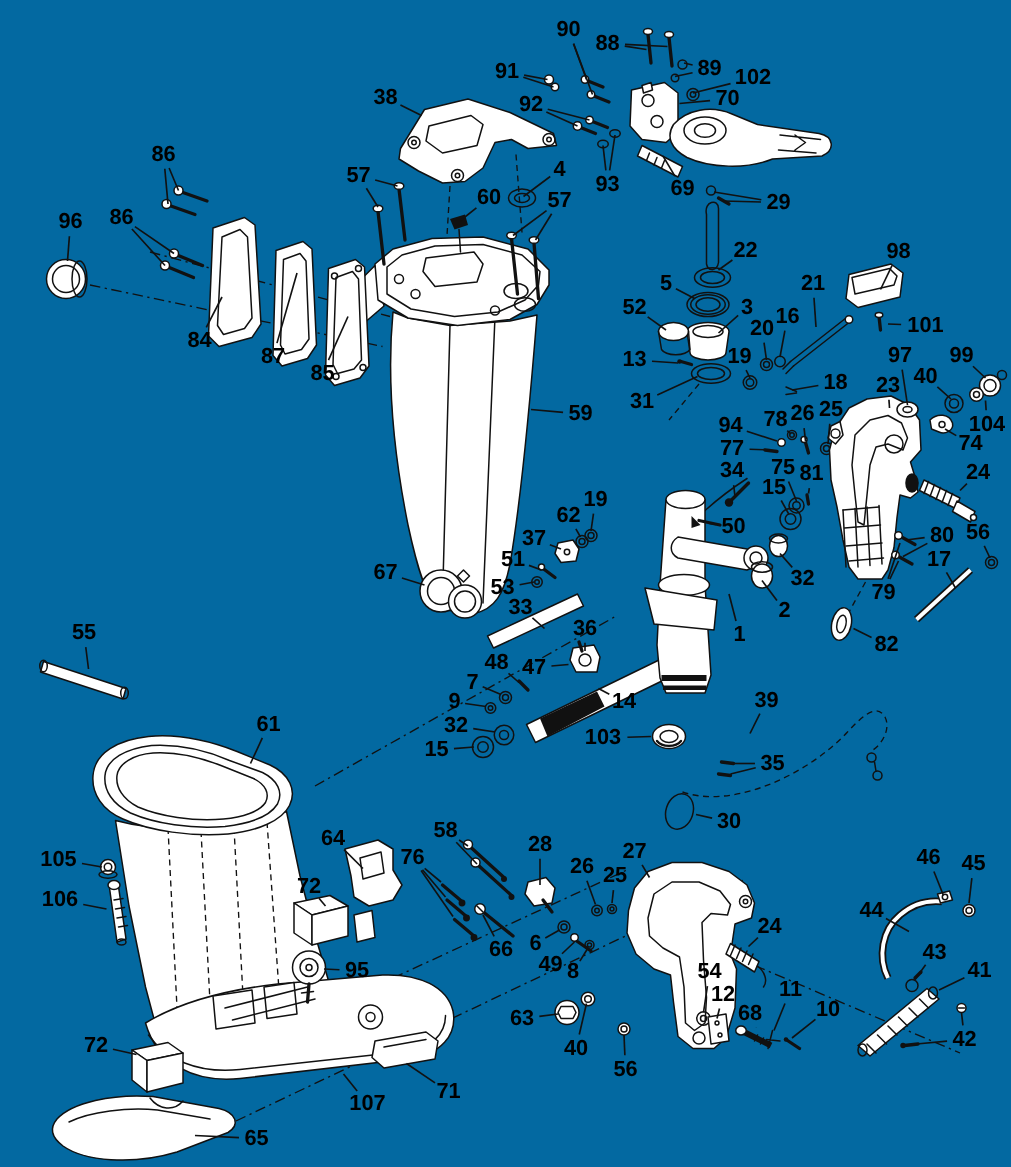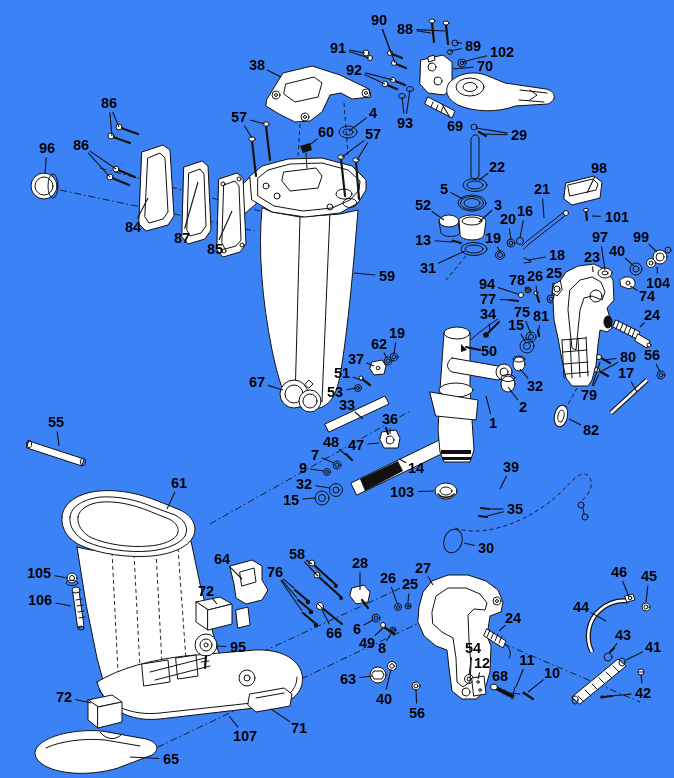--- a/index.html
+++ b/index.html
@@ -1,16 +1,16 @@
 <!DOCTYPE html>
 <html><head>
 <meta charset="utf-8">
 <style>
   html,body{margin:0;padding:0;background:#fff;}
-  #stage{position:relative;width:674px;height:778px;background:#3b82f6;overflow:hidden;}
+  #stage{position:relative;width:674px;height:778px;background:#0369a1;overflow:hidden;}
   svg{display:block;}
   .p  {fill:#fff;stroke:#111;stroke-width:1;stroke-linejoin:round;stroke-linecap:round;}
   .l  {fill:none;stroke:#111;stroke-width:1;stroke-linejoin:round;stroke-linecap:round;}
   .l2 {fill:none;stroke:#111;stroke-width:1.6;stroke-linecap:round;}
   .th {fill:none;stroke:#111;stroke-width:2.2;stroke-linecap:round;}
   .blk{fill:#111;stroke:none;}
   .dash{fill:none;stroke:#111;stroke-width:0.9;stroke-dasharray:7 3 1.5 3;}
   .dsh2{fill:none;stroke:#111;stroke-width:0.9;stroke-dasharray:4 3;}
   .lbl{font:bold 14.5px "Liberation Sans", sans-serif;fill:#000;}
   .ldr{fill:none;stroke:#111;stroke-width:1.1;}

